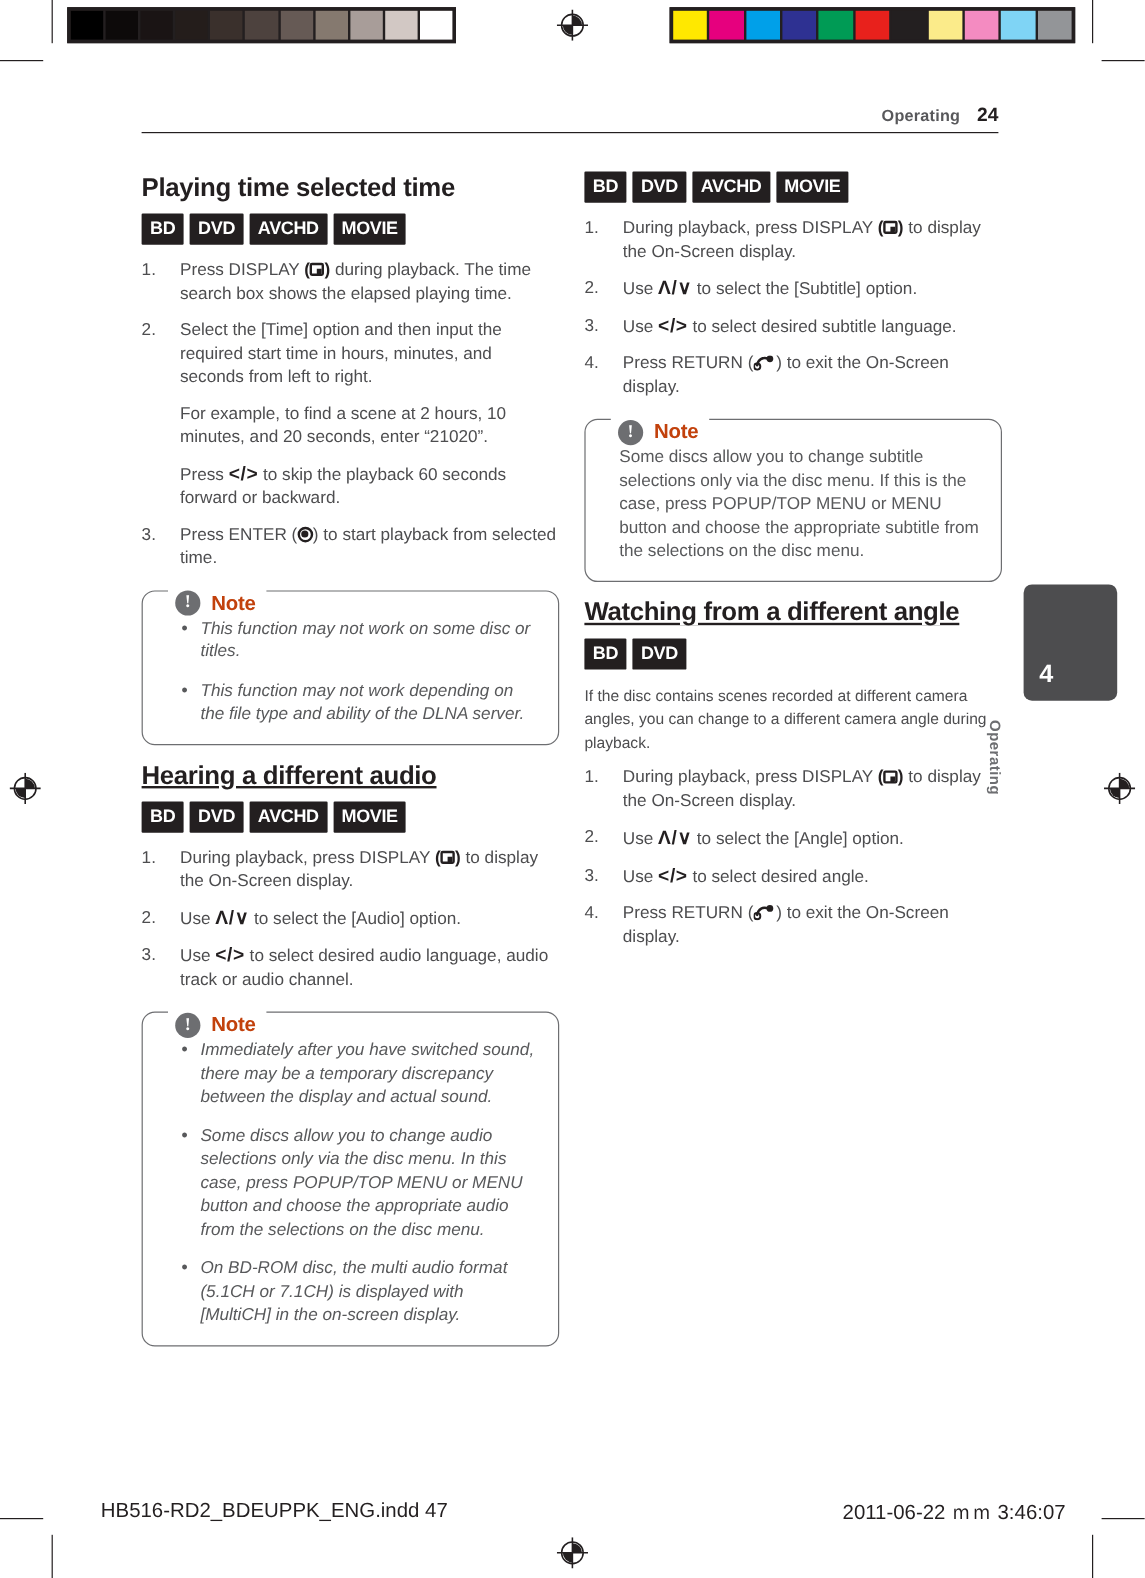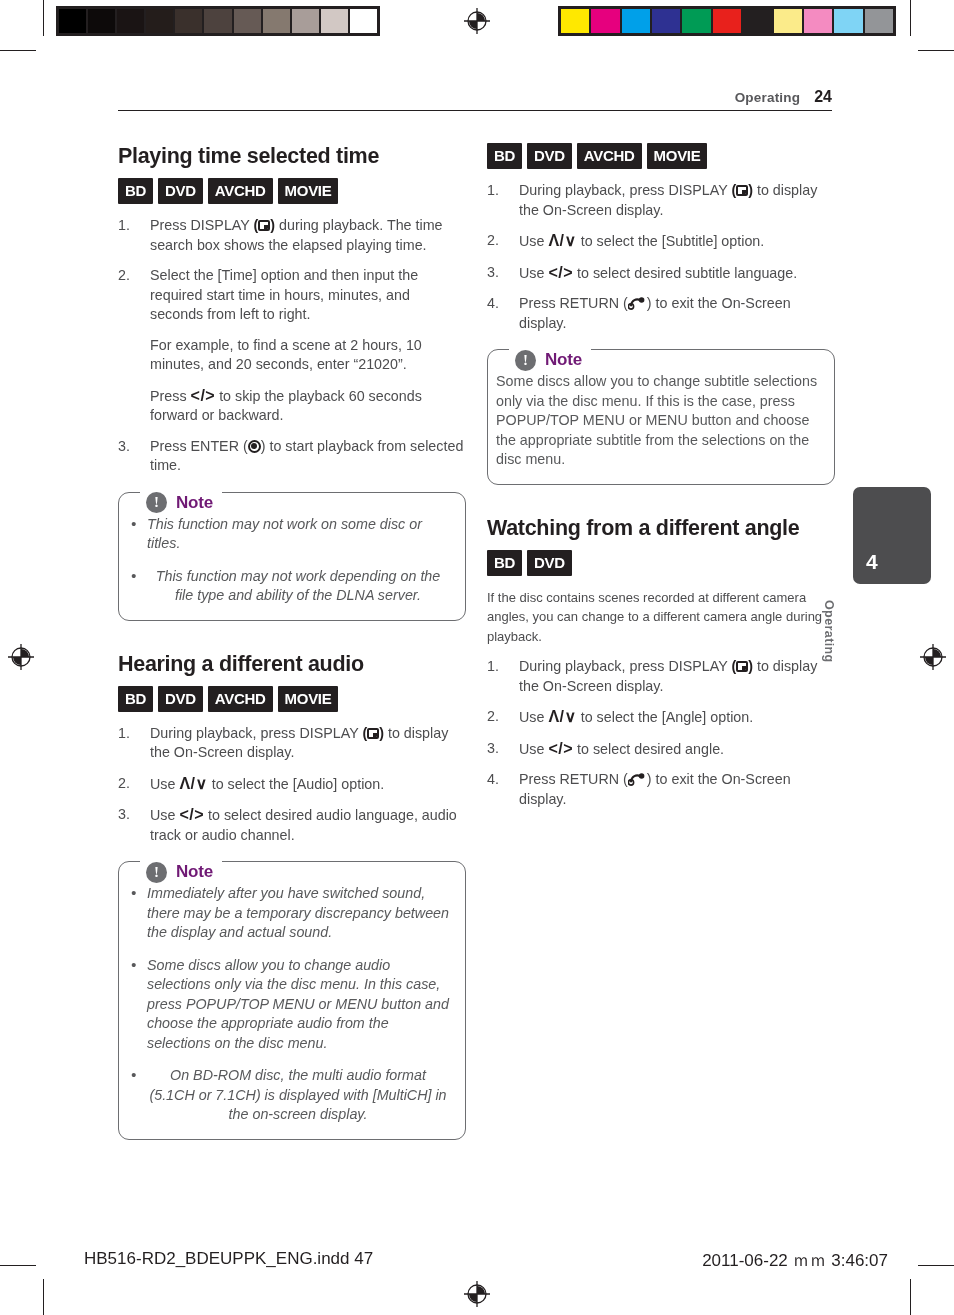--- a/index.html
+++ b/index.html
@@ -32,21 +32,21 @@
   #header .hdr-rule{border-bottom:1.6px solid #231f20;width:100%;}
 
   .col{position:absolute;top:143px;width:348px;}
   #col-left{left:118px;}
   #col-right{left:487px;}
 
   h2.sec-title{
     font-size:21.5px;line-height:26px;font-weight:bold;
     letter-spacing:-0.3px;margin:0 0 9px 0;color:#231f20;
   }
-  .sec-title.spaced{margin-top:30px;}
+  .sec-title.spaced{margin-top:12px;text-decoration:underline;}
 
   .badges{display:flex;gap:5px;margin:0 0 12px 0;}
   .badge{
     background:#231f20;color:#ffffff;font-weight:bold;
     font-size:15px;line-height:15px;padding:5px 7px 6px 7px;
     letter-spacing:-0.3px;border-radius:1px;
   }
 
   ol.steps{margin:0;padding:0;list-style:none;}
   ol.steps>li{
@@ -88,31 +88,31 @@
   .note{position:relative;margin:16px 0 0 0;}
   .note-head{
     position:absolute;left:22px;top:-2px;display:flex;align-items:center;
     background:#ffffff;padding:0 9px 0 6px;z-index:2;height:26px;
   }
   .note-bang{
     width:21px;height:21px;border-radius:50%;background:#6d6e71;
     color:#ffffff;font-weight:bold;font-size:15px;line-height:21px;
     text-align:center;margin-right:9px;font-family:"Liberation Serif",serif;
   }
-  .note-label{font-size:17px;font-weight:bold;color:#701a75;letter-spacing:-0.2px;}
+  .note-label{font-size:17px;font-weight:bold;color:#c2410c;letter-spacing:-0.2px;}
   .note-box{
     border:1.4px solid #6d6e71;border-radius:11px;
-    padding:22px 16px 14px 8px;margin-top:9px;
+    padding:22px 16px 14px 28px;margin-top:9px;
   }
   ul.note-list{margin:0;padding:0;list-style:none;font-style:italic;}
   ul.note-list>li{
     position:relative;padding-left:20px;margin-bottom:13px;
     font-size:14.3px;line-height:19.5px;color:#58595b;
   }
-  ul.note-list>li:last-child{margin-bottom:0;text-align:center;}
+  ul.note-list>li:last-child{margin-bottom:0;}
   ul.note-list>li::before{
     content:"\2022";position:absolute;left:4px;top:-1px;font-size:15px;color:#58595b;
   }
   .note-box p.plain{margin:0;font-size:14.3px;line-height:19.5px;color:#58595b;}
 
   
   #chapter-tab{
     position:absolute;left:853px;top:487px;width:78px;height:97px;
     background:#4d4d4f;border-radius:7px;
   }

